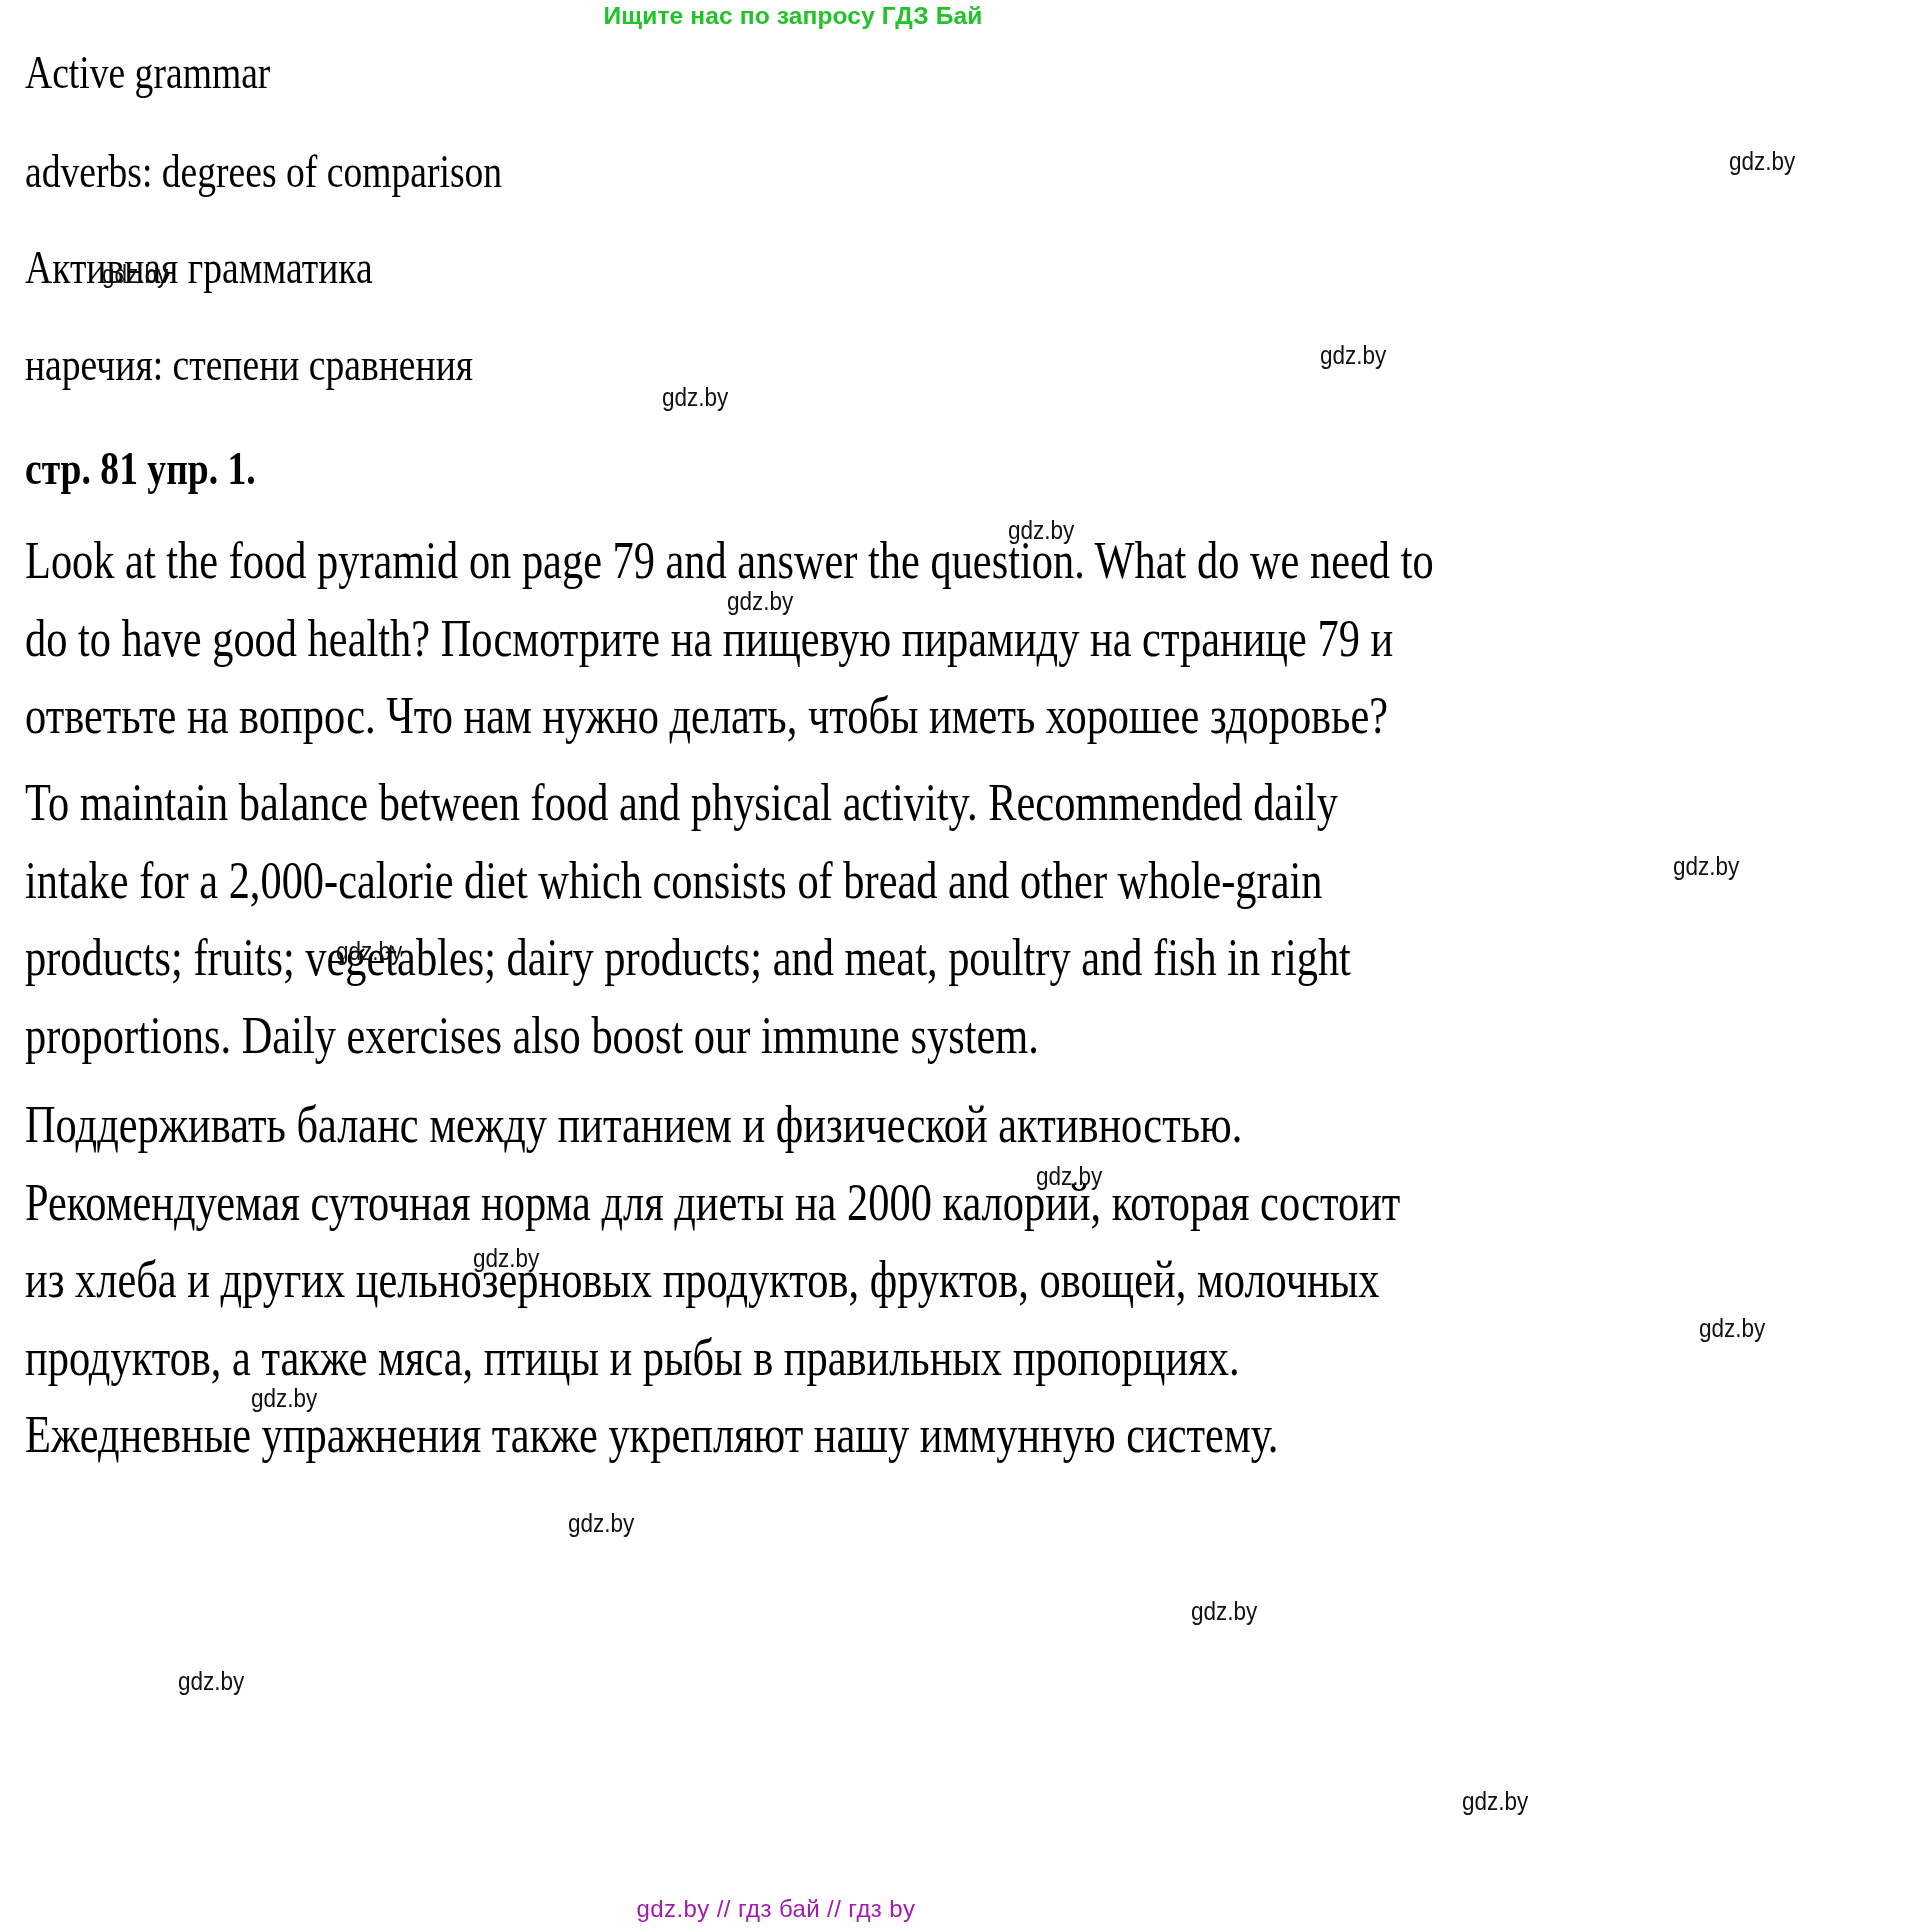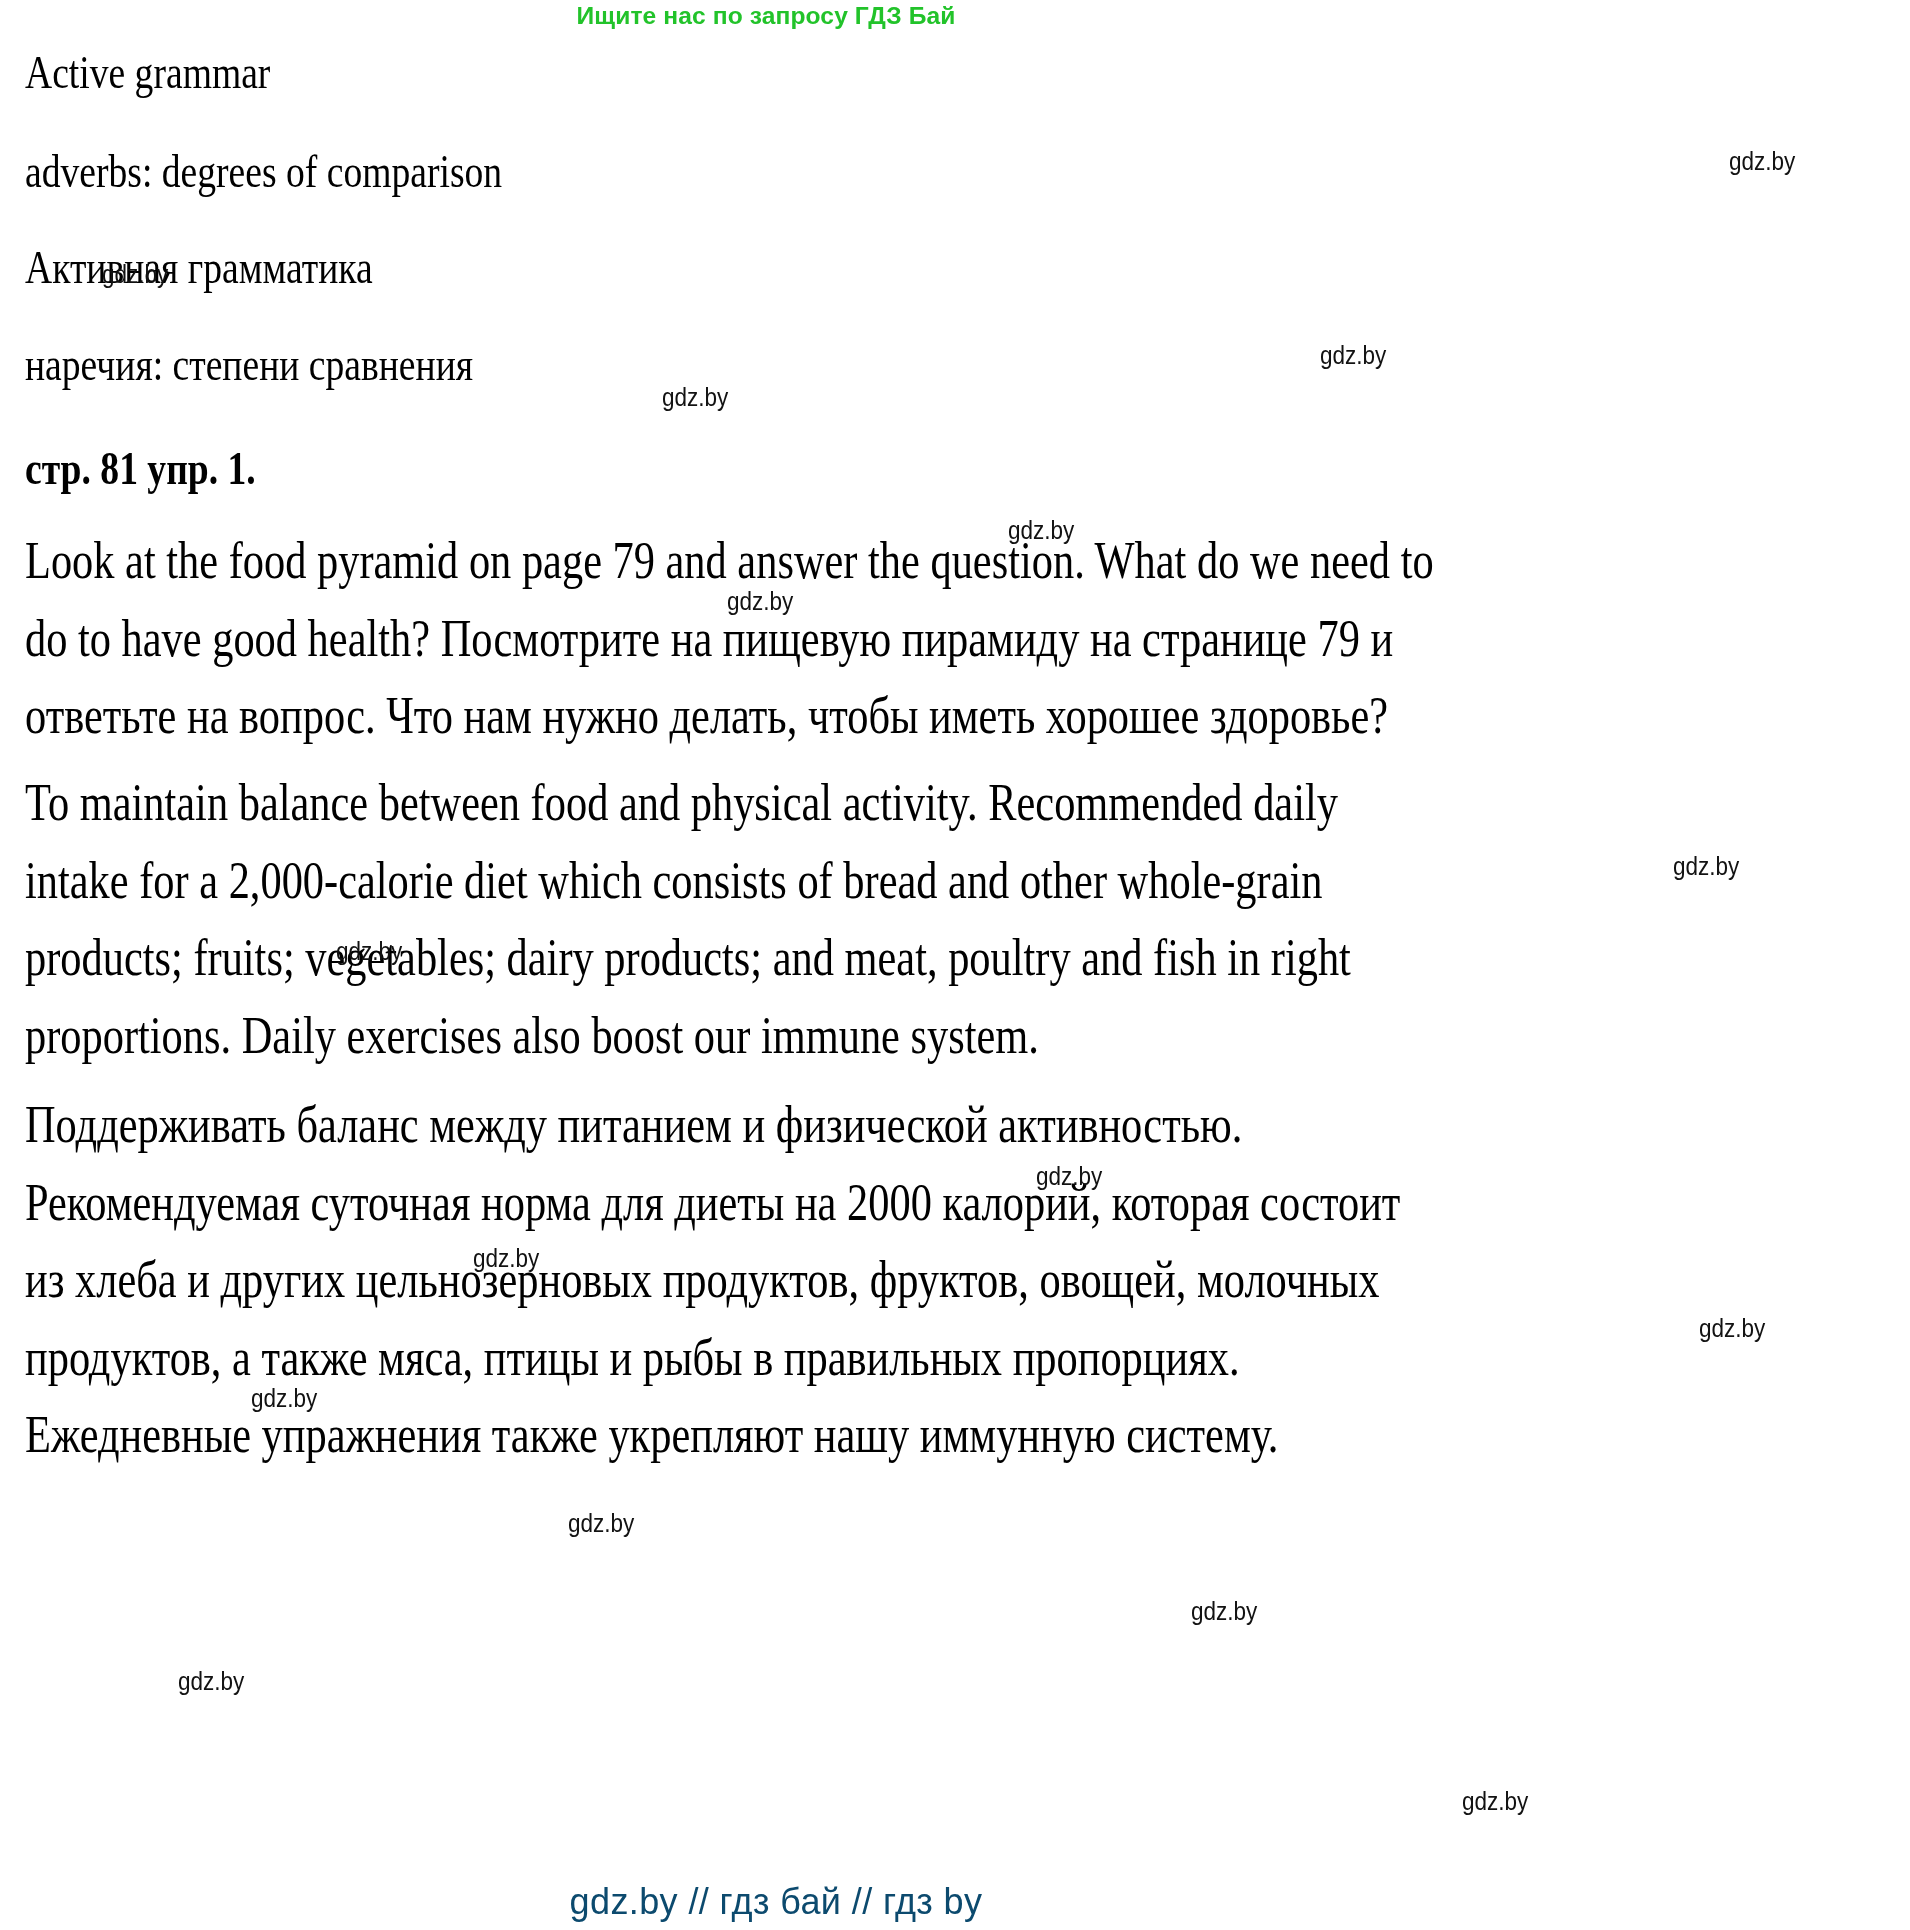--- a/index.html
+++ b/index.html
@@ -23,20 +23,21 @@
     top: 1.9px;
     left: 0;
     width: 1532px;
     text-align: center;
     font-family: "Liberation Sans", "DejaVu Sans", sans-serif;
     font-size: 24.6px;
     font-weight: 700;
     letter-spacing: 0.1px;
     color: #22c32a;
     white-space: nowrap;
+    padding-left: 27px;
   }
 
   
   .doc {
     position: absolute;
     left: 24.6px;
     top: 0;
     width: 1860px;
   }
 
@@ -68,22 +69,22 @@
   }
 
   
   .footer {
     position: absolute;
     left: 0;
     bottom: 7.6px;
     width: 1552px;
     text-align: center;
     font-family: "Liberation Sans", "DejaVu Sans", sans-serif;
-    font-size: 36px;
-    color: #0c4a6e;
+    font-size: 24px;
+    color: #a21caf;
     white-space: nowrap;
     letter-spacing: 0.4px;
   }
 </style>
 </head>
 <body>
 
 <div class="page">
 
   <div class="promo">Ищите нас по запросу ГДЗ Бай</div>

